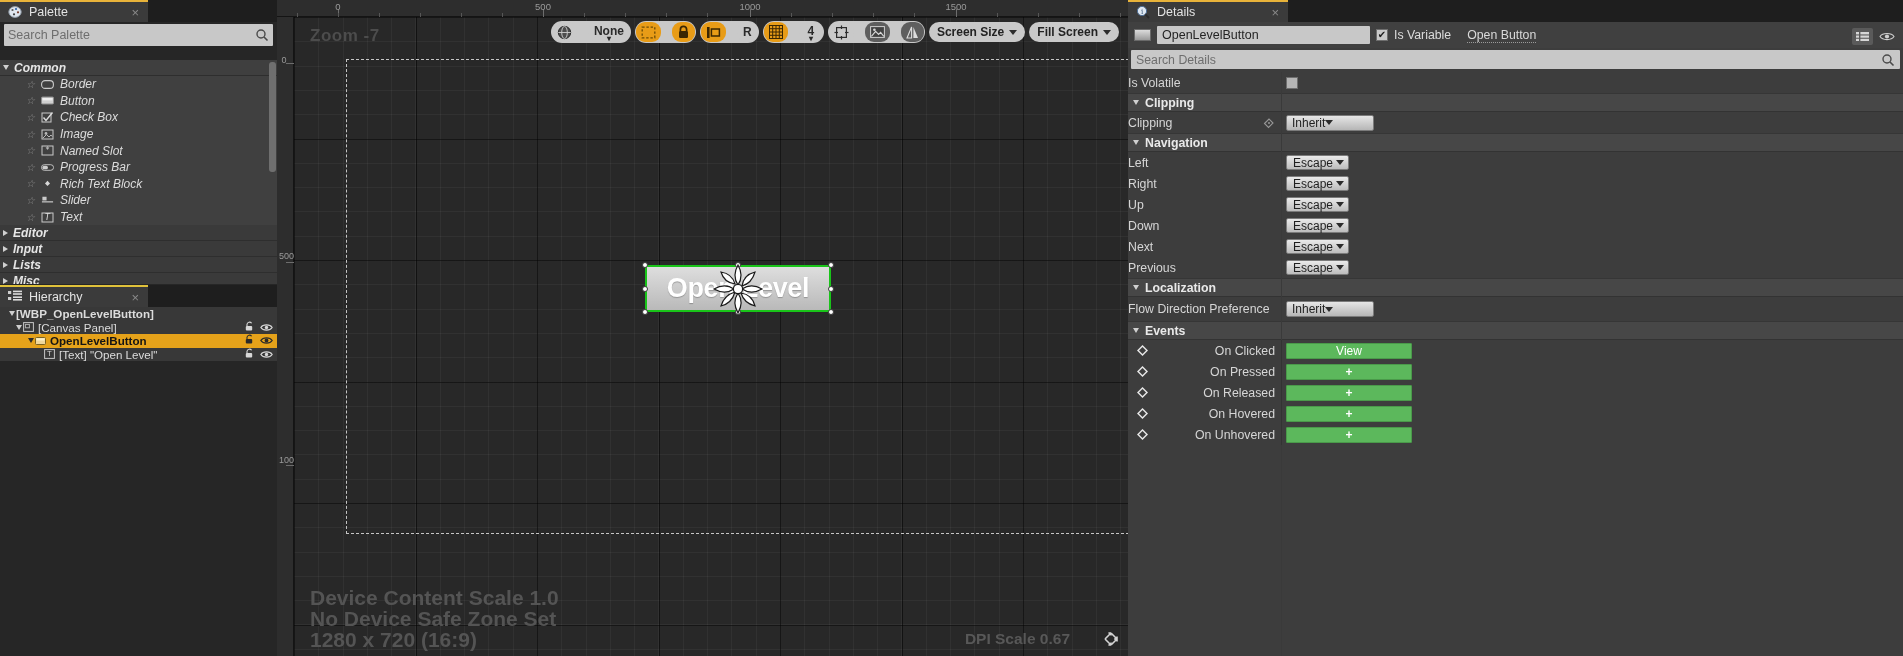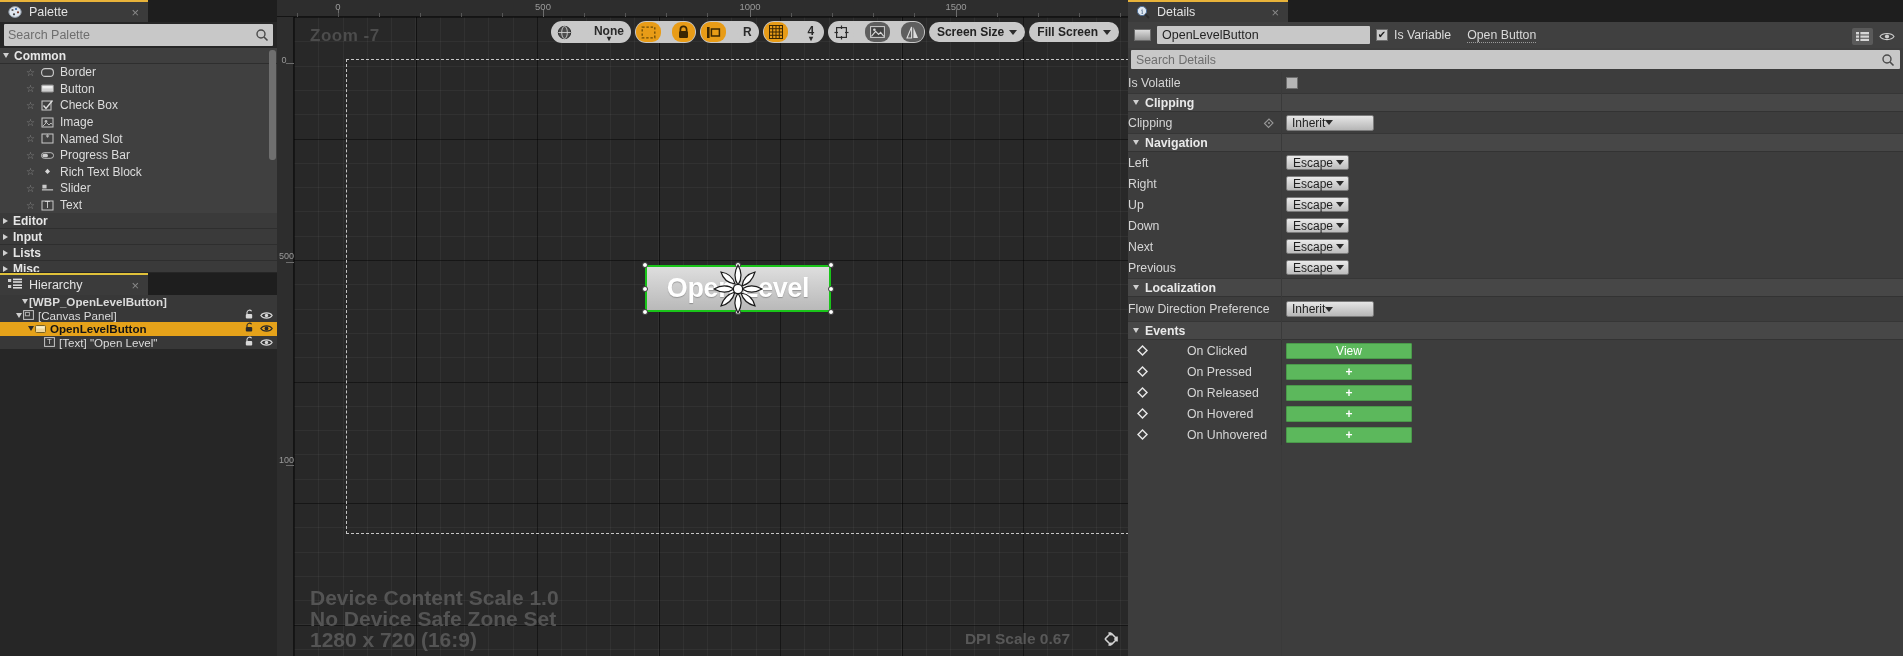--- a/index.html
+++ b/index.html
@@ -32,21 +32,21 @@
     height:22px; margin:2px 4px 0 4px; background:#c8c8c8;
     display:flex; align-items:center; padding:0 4px; border-radius:1px;
   }
   .search-row input {
     flex:1; border:0; outline:0; background:transparent;
     font-family:"Liberation Sans", sans-serif; font-size:12.5px; color:#3a3a3a;
   }
   .search-row input::placeholder { color:#6e6e6e; }
   .search-mag { width:14px; height:14px; flex:0 0 14px; }
 
-  .palette-body { position:relative; height:224px; overflow:hidden; background:#383838; margin-top:2px; }
+  .palette-body { position:relative; height:224px; overflow:hidden; background:#383838; margin-top:14px;font-style:italic; }
   .cat-header {
     height:16px; background:#3f3f3f; display:flex; align-items:center;
     padding-left:3px; gap:5px; border-bottom:1px solid #2e2e2e;
     font-weight:bold; font-size:12px; color:#e6e6e6;
   }
   .cat-header.sub { background:#3a3a3a; }
   .tri { width:0;height:0; border-left:5px solid #cfcfcf; border-top:3.5px solid transparent; border-bottom:3.5px solid transparent; }
   .tri.open { border:0; width:0;height:0; border-top:5px solid #cfcfcf; border-left:3.5px solid transparent; border-right:3.5px solid transparent; }
   .pal-item {
     height:16.6px; display:flex; align-items:center; gap:6px;
@@ -212,21 +212,21 @@
   .diamond {
     width:11px; height:11px; flex:0 0 11px; margin-right:5px;
     background:#e8e8e8;
     clip-path:polygon(50% 0,100% 50%,50% 100%,0 50%);
     position:relative;
   }
   .diamond::after {
     content:""; position:absolute; inset:2px; background:#3d3d3d;
     clip-path:polygon(50% 0,100% 50%,50% 100%,0 50%);
   }
-  .prop-row.evt .pname { padding-left:9px; justify-content:flex-start;gap:34px; }
+  .prop-row.evt .pname { padding-left:9px; justify-content:space-between;gap:34px; }
   .evt-label { font-size:12.3px; color:#d6d6d6; }
   .bind-ico { width:12px; height:12px; opacity:.75; }
 </style>
 </head>
 <body>
 
 <div class="app">
 
   <div class="left-col">
 
@@ -393,21 +393,21 @@
           </svg>
         </span>
         <span class="tab-title">Hierarchy</span>
         <span class="tab-x">×</span>
       </div>
     </div>
 
 
     <div class="hier-body">
 
-      <div class="tree-row" style="padding-left:20px;text-align:right;">
+      <div class="tree-row" style="padding-left:7px;text-align:right;">
         <span class="twisty">
             <span class="tri open"></span>
           </span>
         <span class="tlabel" style="font-weight:bold;">[WBP_OpenLevelButton]</span>
       </div>
 
       <div class="tree-row" style="padding-left:14px;">
         <span class="twisty">
             <span class="tri open"></span>
           </span>

